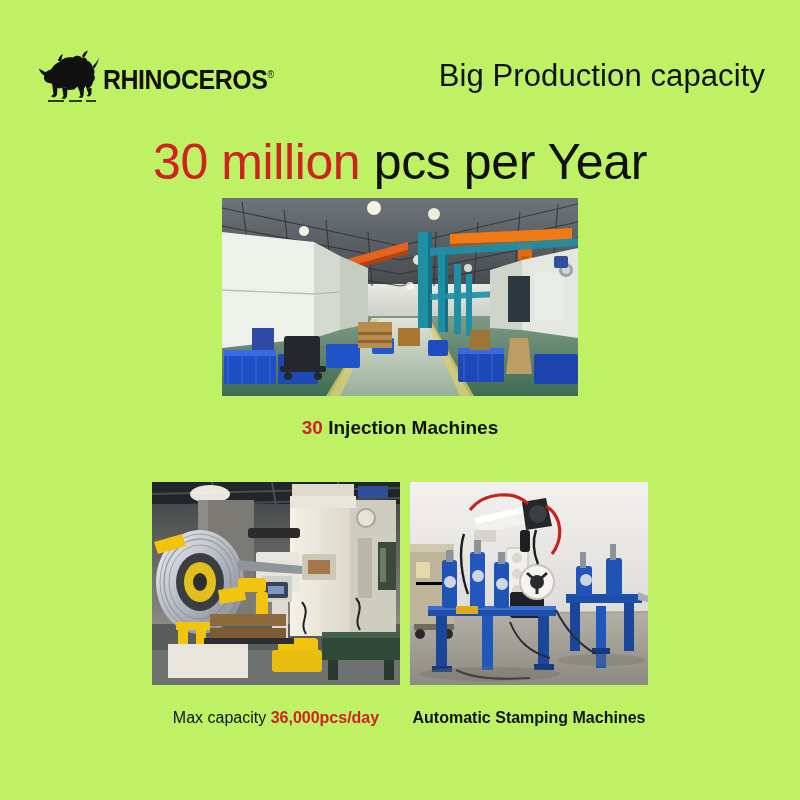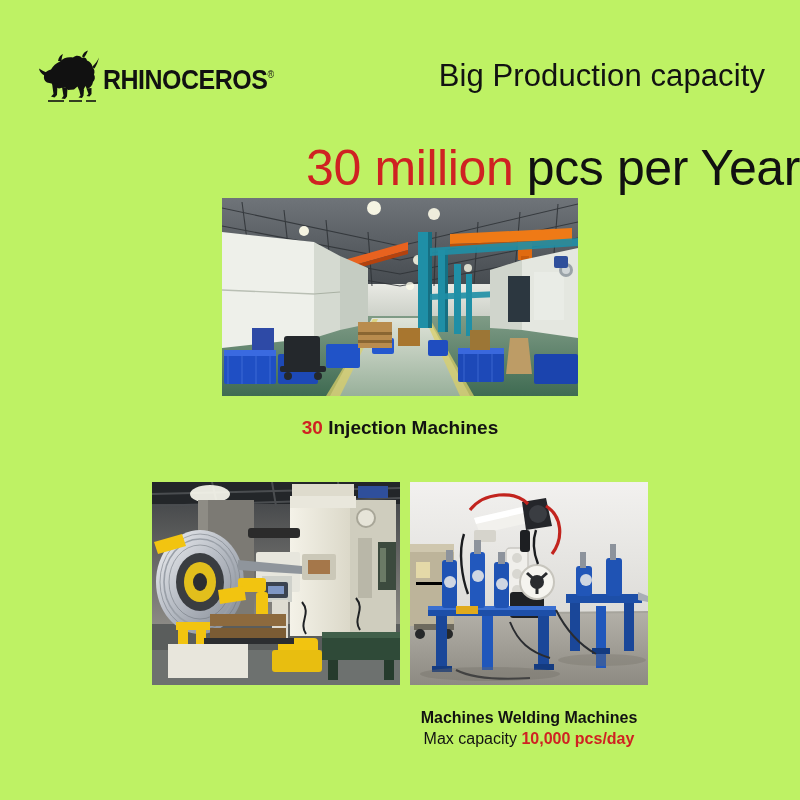--- a/index.html
+++ b/index.html
@@ -62,24 +62,24 @@
     font-size: 31px;
     font-weight: normal;
     color: #121212;
     letter-spacing: 0.1px;
     white-space: nowrap;
   }
 
   
   .headline {
     position: absolute;
-    top: 142px;
+    top: 136px;
     left: 0;
     width: 800px;
-    text-align: right;
+    text-align: center;
     font-size: 50px;
     line-height: 1.05;
     letter-spacing: -0.4px;
     white-space: nowrap;
   }
   .headline .hl-red { color: #cf2222; }
   .headline .hl-dark { color: #111111; }
 
   
   .photo {
@@ -526,20 +526,20 @@
         <path d="M146 128 C156 148 168 162 186 172"></path>
         <path d="M46 188 C62 196 90 198 120 196"></path>
       </g>
 
       <ellipse cx="80" cy="192" rx="70" ry="7" fill="#6f6c65" opacity="0.35"></ellipse>
       <ellipse cx="192" cy="178" rx="44" ry="6" fill="#6f6c65" opacity="0.3"></ellipse>
     </svg>
   </div>
 
   <div class="caption" id="caption-stamping">
+    <span class="cap-line cap-line-2"><span class="cap-reg">Max capacity </span><span class="cap-red">36,000pcs/day</span></span>
   </div>
 
   <div class="caption" id="caption-welding">
-    <span class="cap-line cap-line-1 cap-dark">Machines Welding Machines</span>
-    <span class="cap-line cap-line-2"><span class="cap-reg">Max capacity </span><span class="cap-red">10,000 pcs/day</span></span>
+    <span class="cap-line cap-line-1 cap-dark">Automatic Stamping Machines</span>
   </div>
 
 </div>
 
 </body></html>

